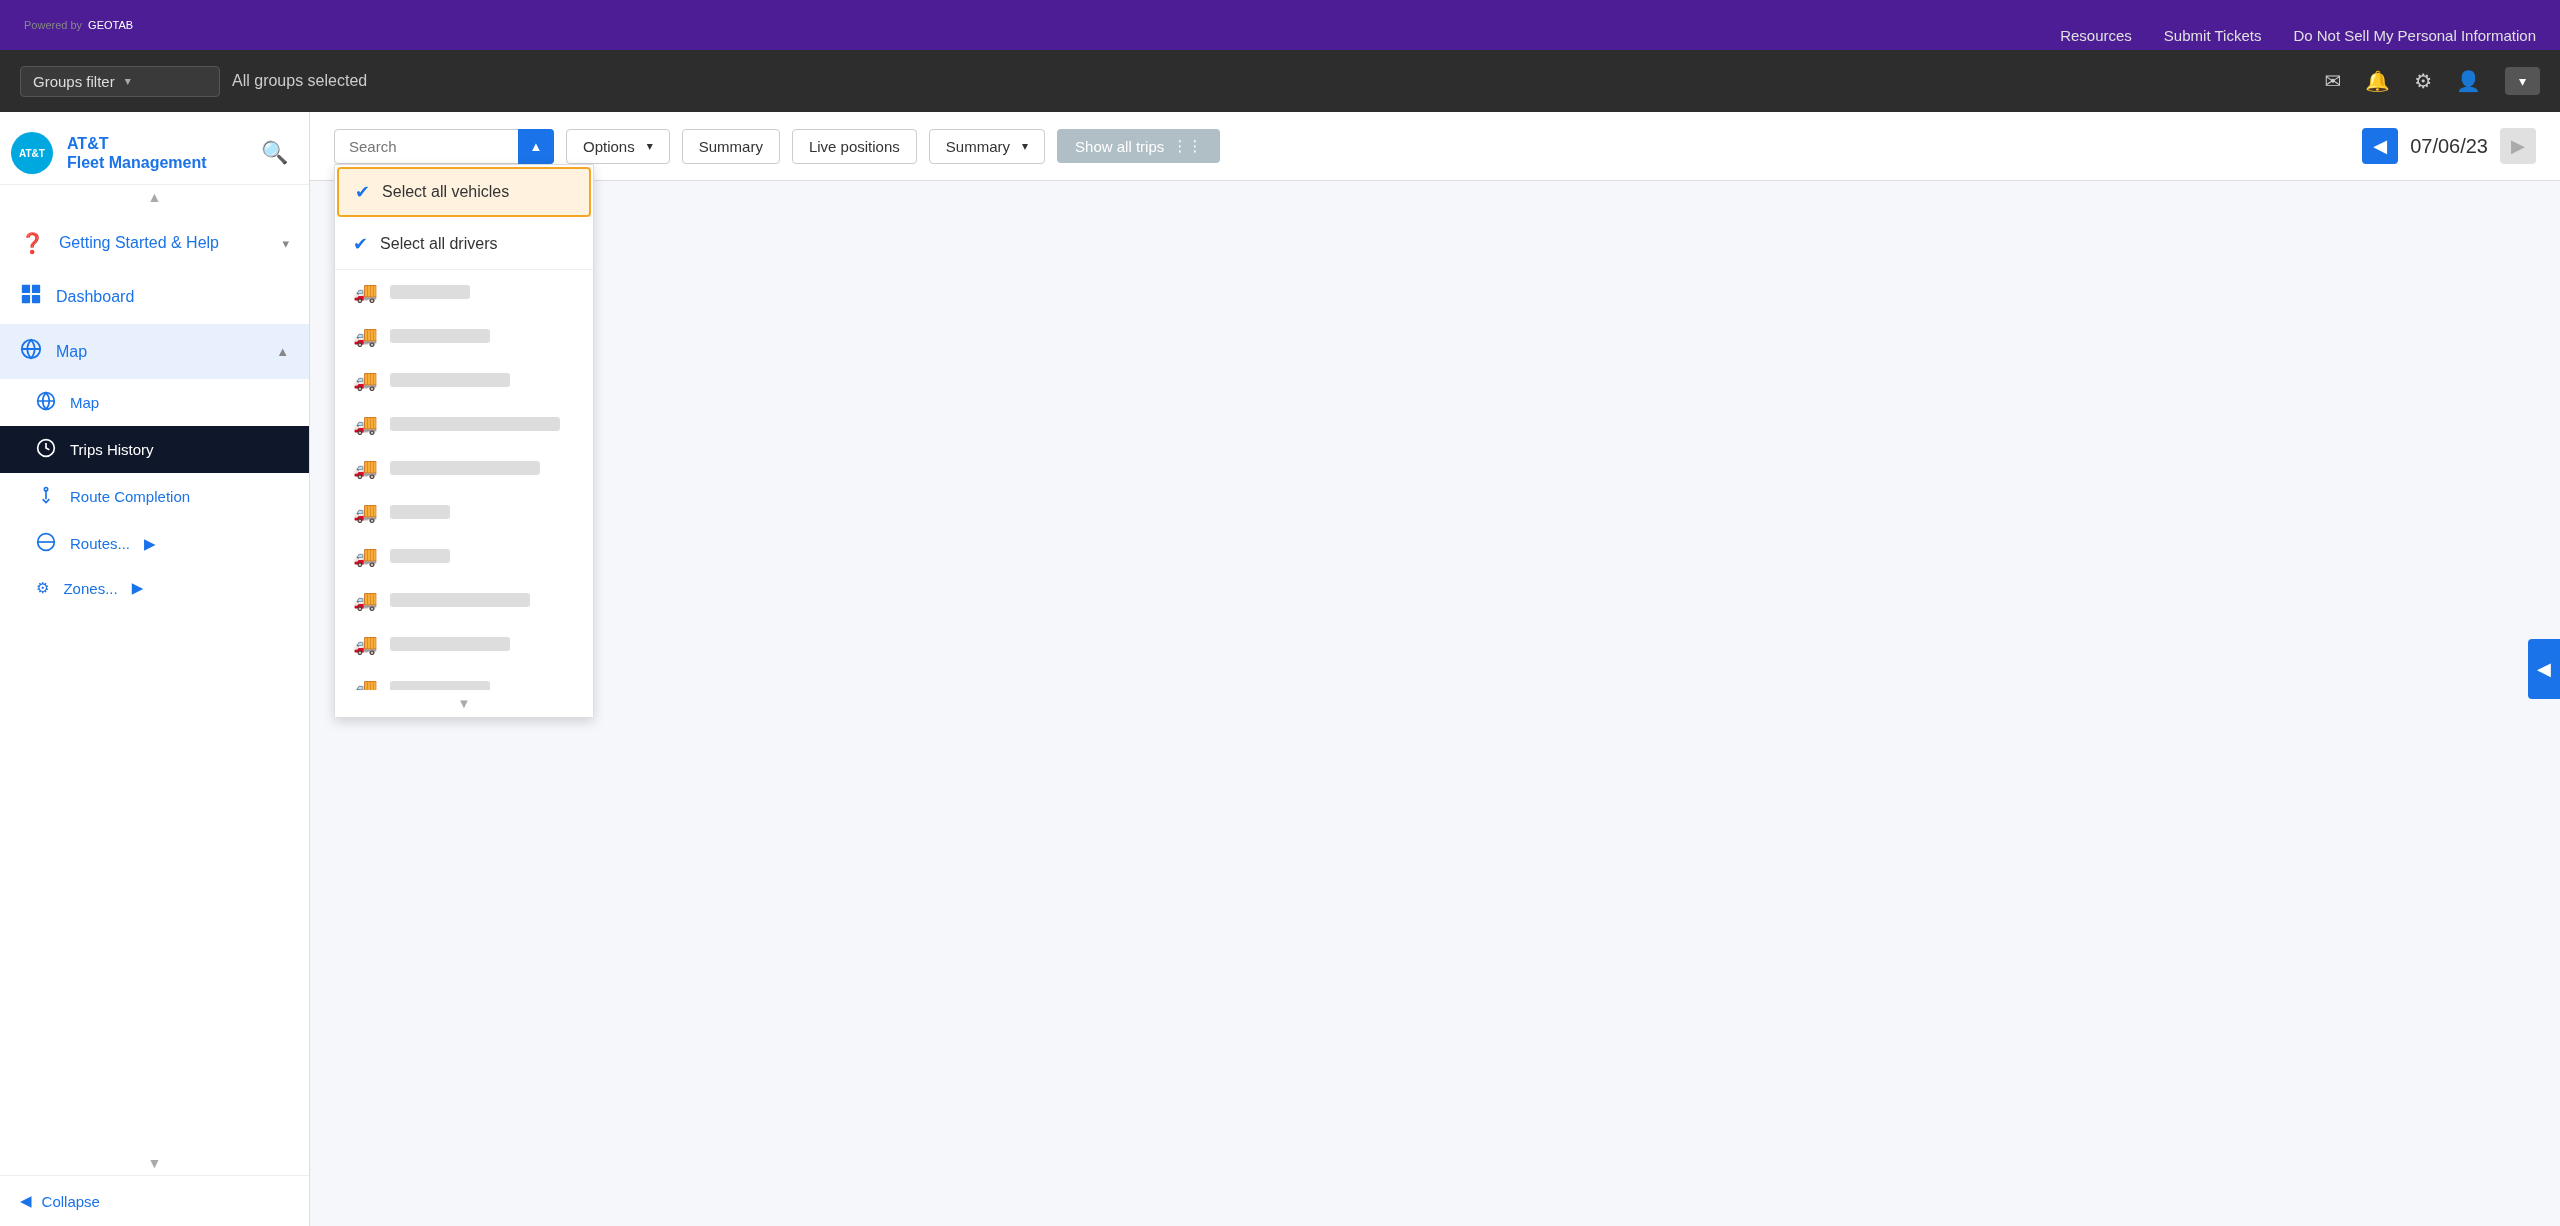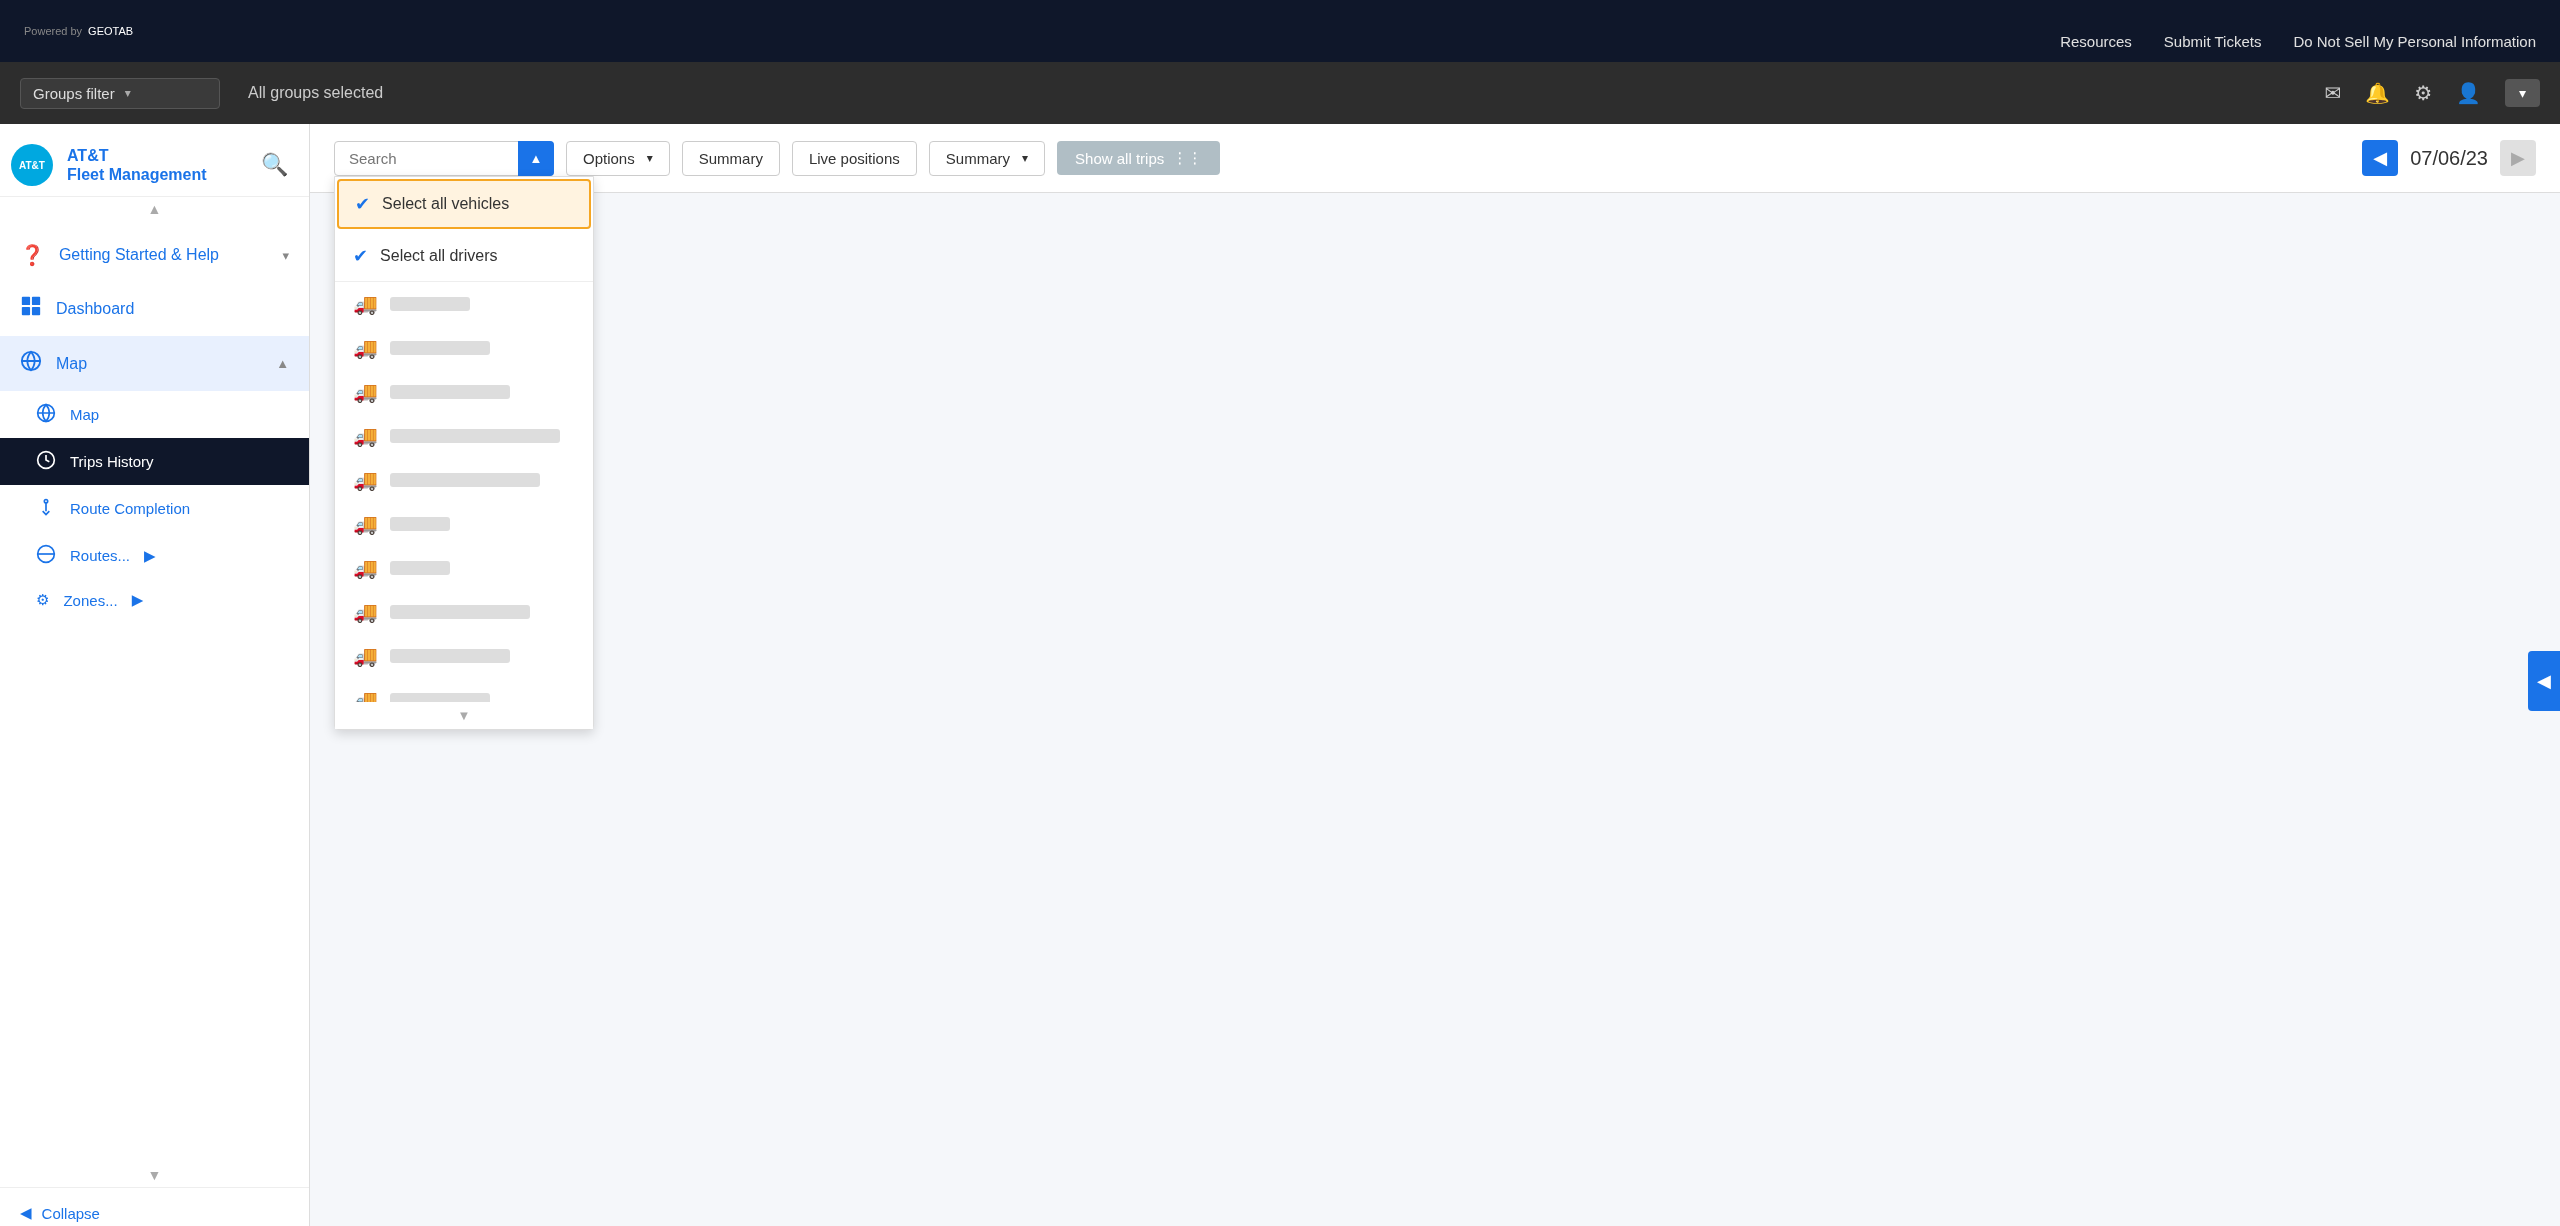--- a/index.html
+++ b/index.html
@@ -1,42 +1,42 @@
 <!DOCTYPE html>
 <html><head>
   <meta charset="utf-8">
   <style>
     * { box-sizing: border-box; margin: 0; padding: 0; }
     body { font-family: 'Segoe UI', Arial, sans-serif; background: #f0f2f5; overflow: hidden; width: 2560px; height: 1226px; }
 
     
     .top-bar {
-      background: #0f172a;
-      height: 62px;
+      background: #4c1d95;
+      height: 50px;
       display: flex;
       align-items: center;
       justify-content: space-between;
       padding: 0 24px;
       color: #fff;
       gap: 38px;
     }
     .top-bar-left { display: flex; align-items: center; gap: 8px; }
     .geotab-logo { display: flex; align-items: center; gap: 6px; font-size: 13px; color: #ccc; }
     .geotab-logo span { font-size: 11px; }
     .top-bar-right { display: flex; align-items: center; gap: 32px; font-size: 15px; color: #e0e0e0; margin-top: 20px; }
     .top-bar-right span { cursor: pointer; }
 
     
     .second-bar {
       background: #2d2d2d;
       height: 62px;
       display: flex;
       align-items: center;
       padding: 16px 20px;
-      gap: 16px;
+      gap: 0;
     }
     .groups-filter-btn {
       background: #3a3a3a;
       border: 1px solid #555;
       color: #ddd;
       padding: 6px 12px;
       border-radius: 4px;
       font-size: 15px;
       display: flex;
       align-items: center;

